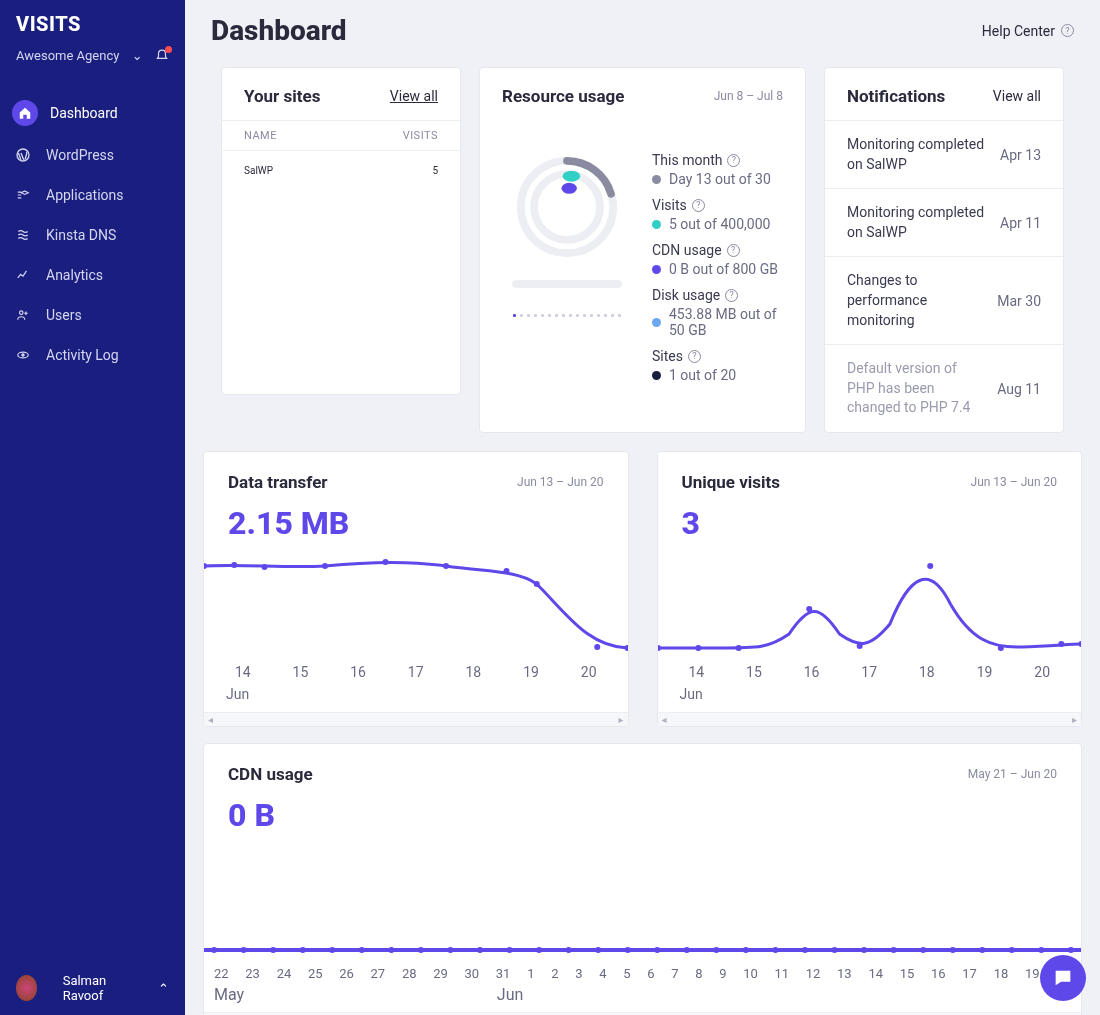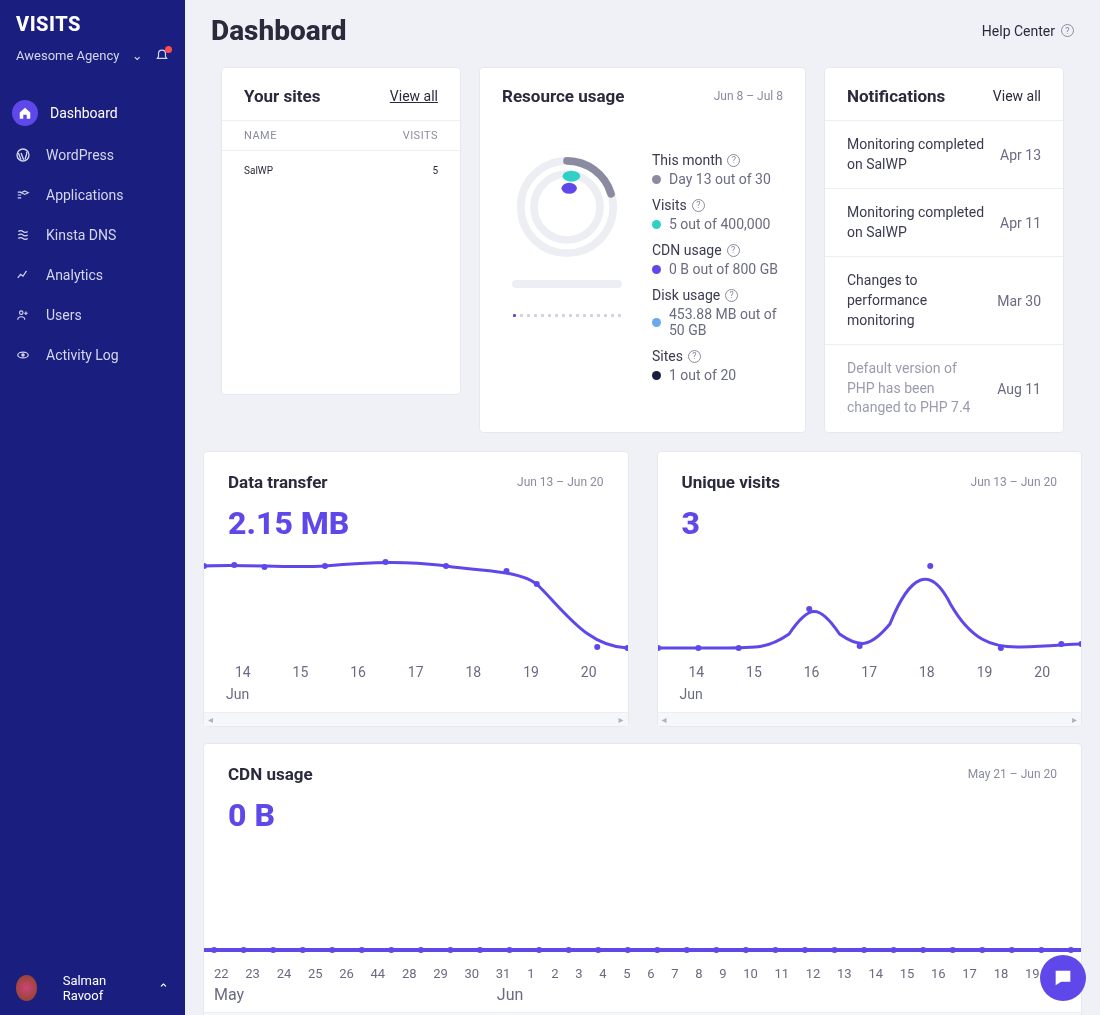--- a/index.html
+++ b/index.html
@@ -432,21 +432,21 @@
             <circle cx="860" cy="104" r="3"></circle>
           </g>
       </svg>
     </div>
     <div class="cdn-xaxis" id="cdn-ticks">
         <div>22</div>
         <div>23</div>
         <div>24</div>
         <div>25</div>
         <div>26</div>
-        <div>44</div>
+        <div>27</div>
         <div>28</div>
         <div>29</div>
         <div>30</div>
         <div>31</div>
         <div>1</div>
         <div>2</div>
         <div>3</div>
         <div>4</div>
         <div>5</div>
         <div>6</div>

